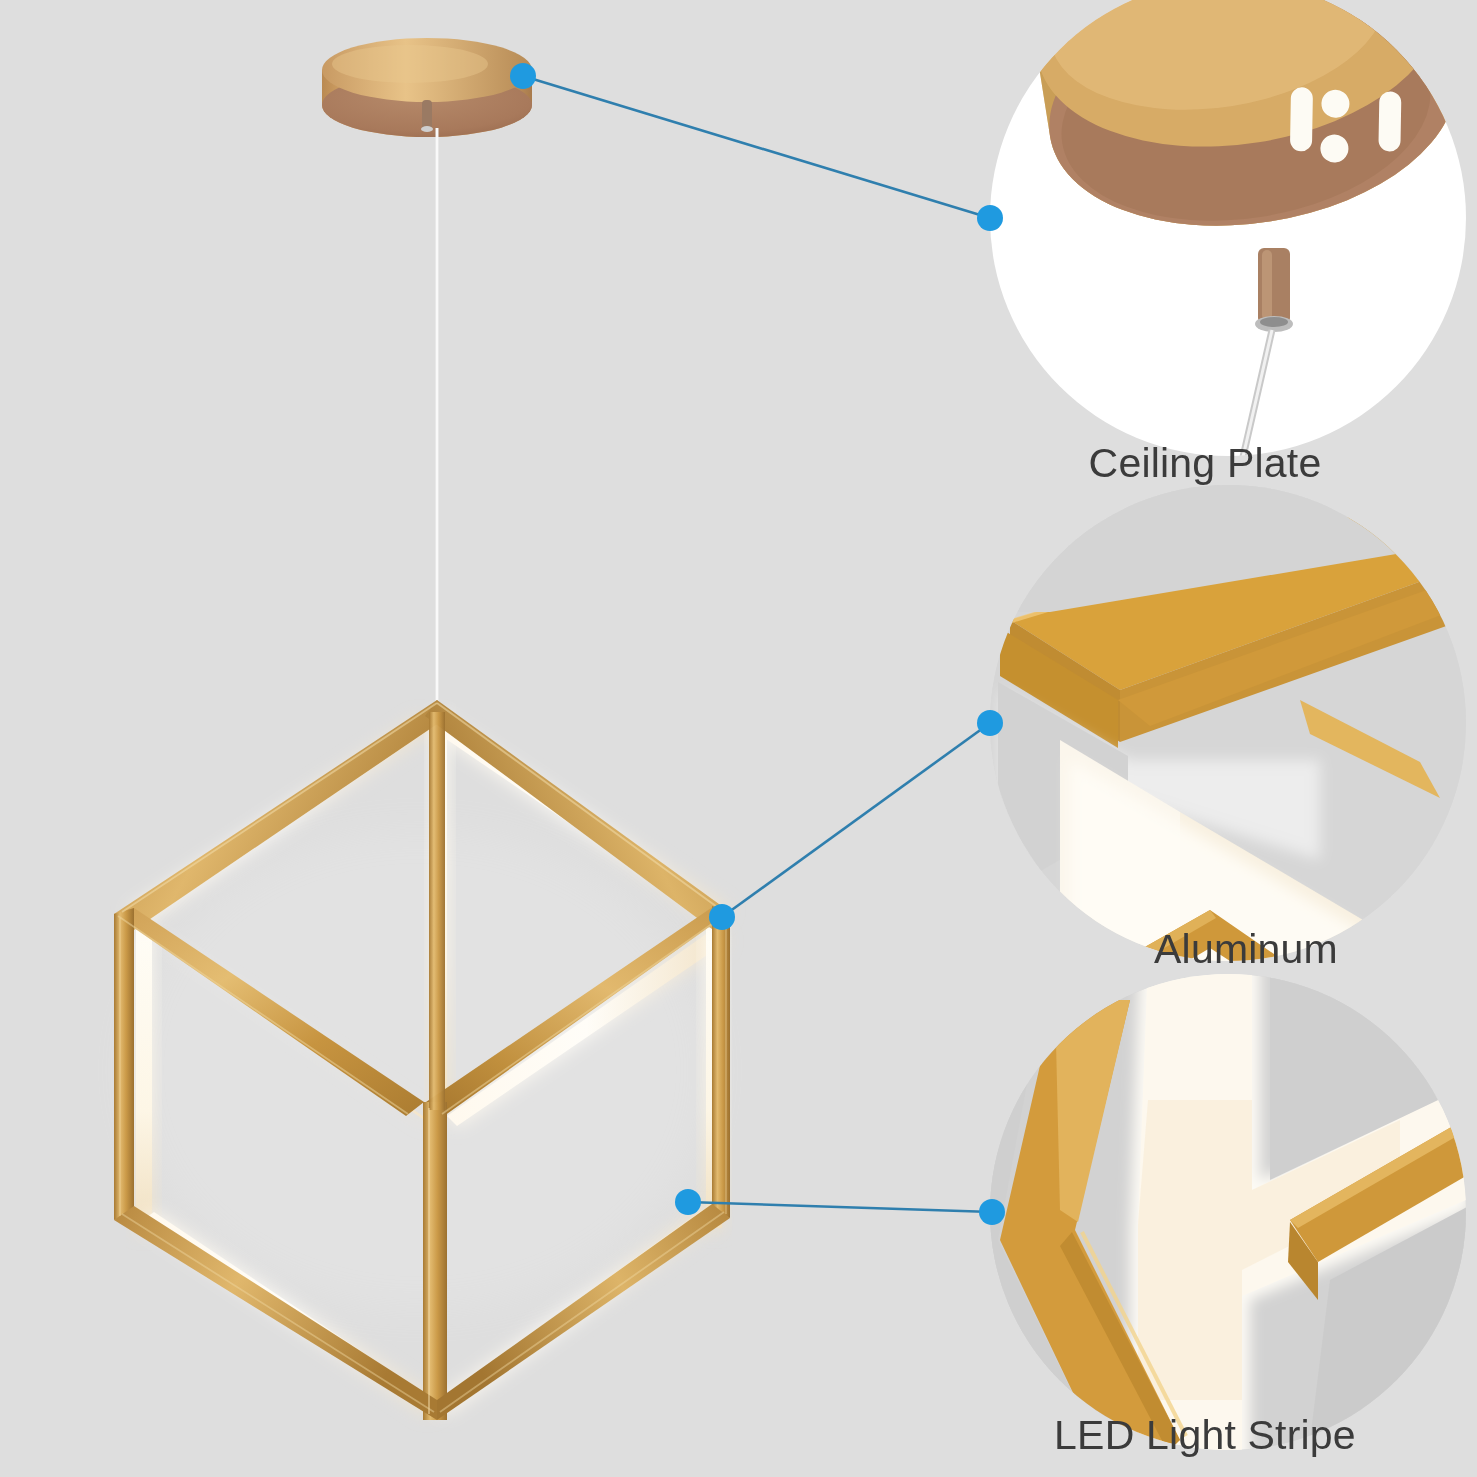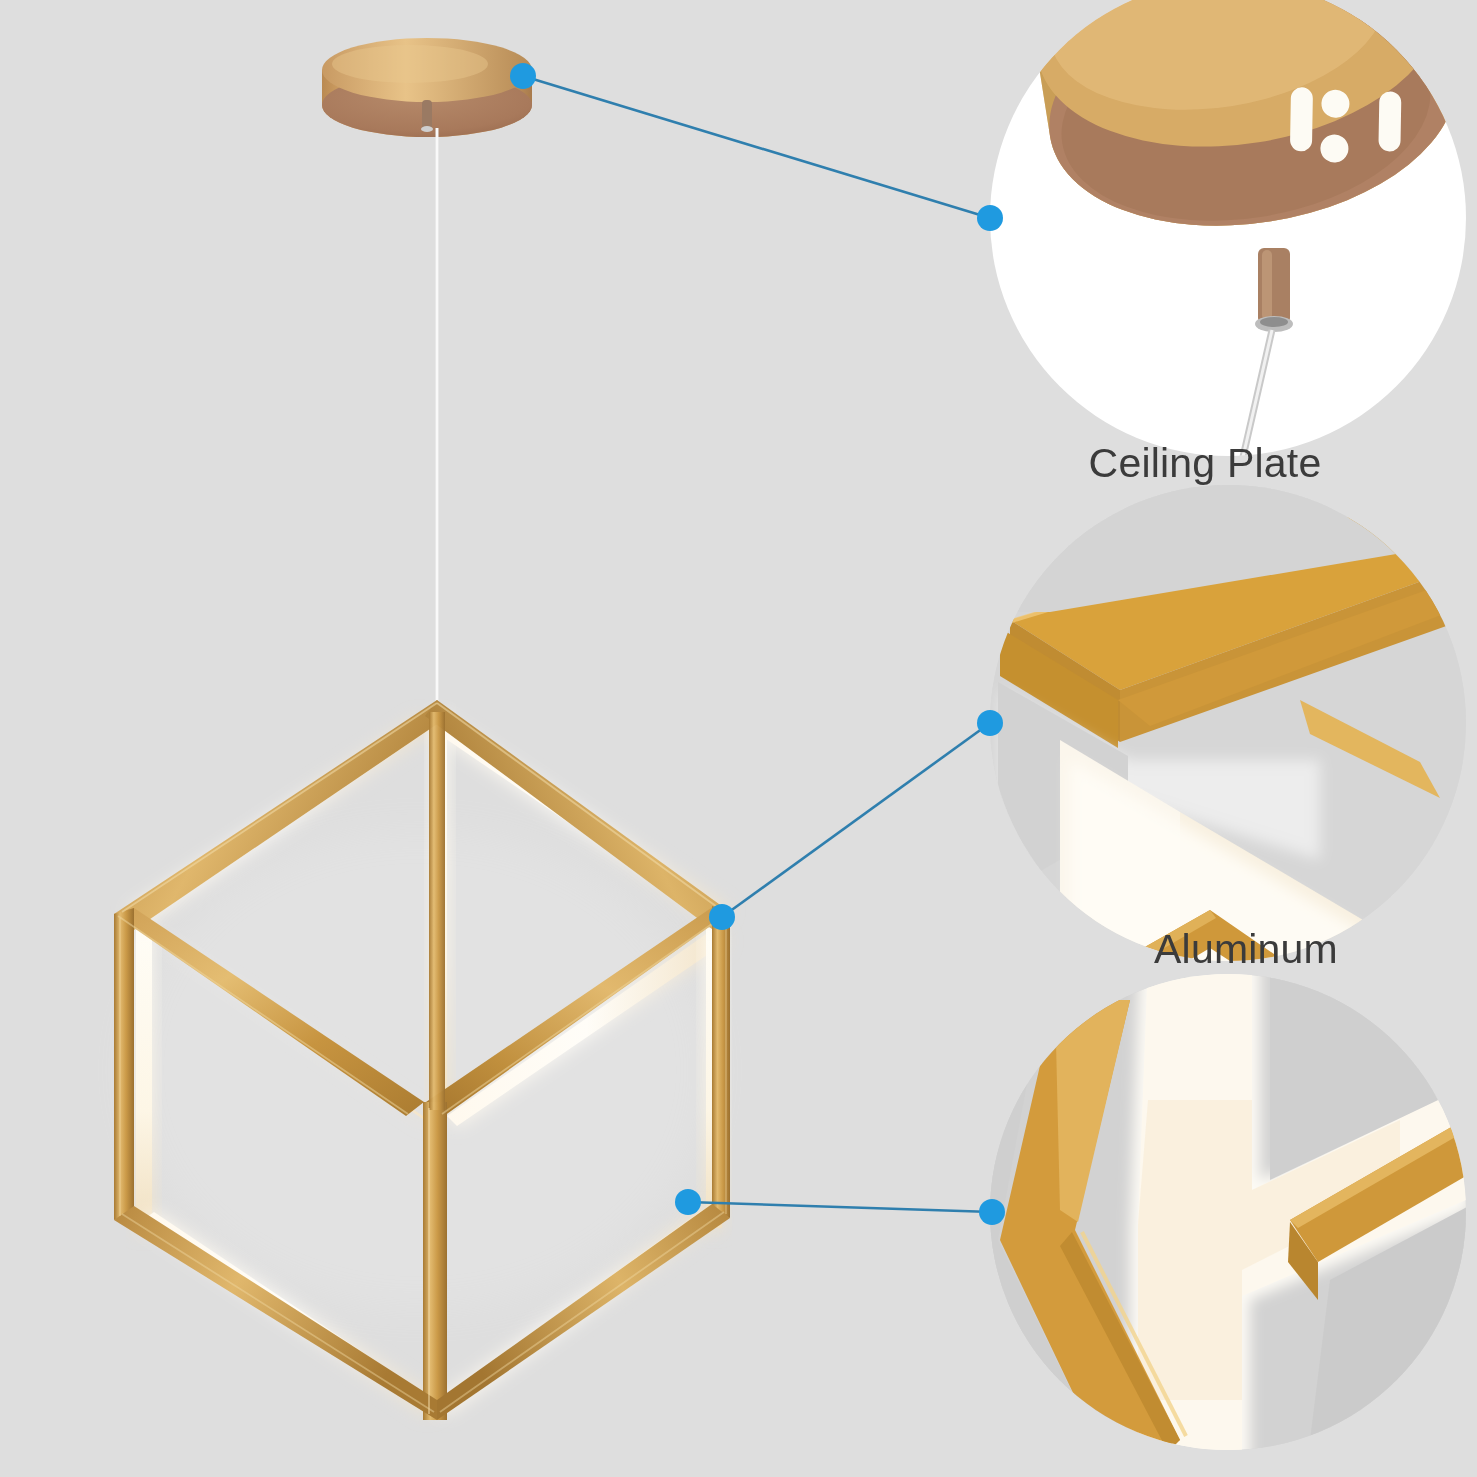--- a/index.html
+++ b/index.html
@@ -335,14 +335,15 @@
       <line x1="688" y1="1202" x2="992" y2="1212" stroke="#2f7fae" stroke-width="2.6"></line>
       <circle cx="688" cy="1202" r="13" fill="#1f9ae0"></circle>
       <circle cx="992" cy="1212" r="13" fill="#1f9ae0"></circle>
     </g>
   </svg>
 
   <div class="callout-label" style="left:1205px; top:440px;">Ceiling Plate</div>
 
   <div class="callout-label" style="left:1246px; top:926px;">Aluminum</div>
 
+  <div class="callout-label" style="left:1205px; top:1412px;">LED Light Stripe</div>
 
 </div>
 
 </body></html>

